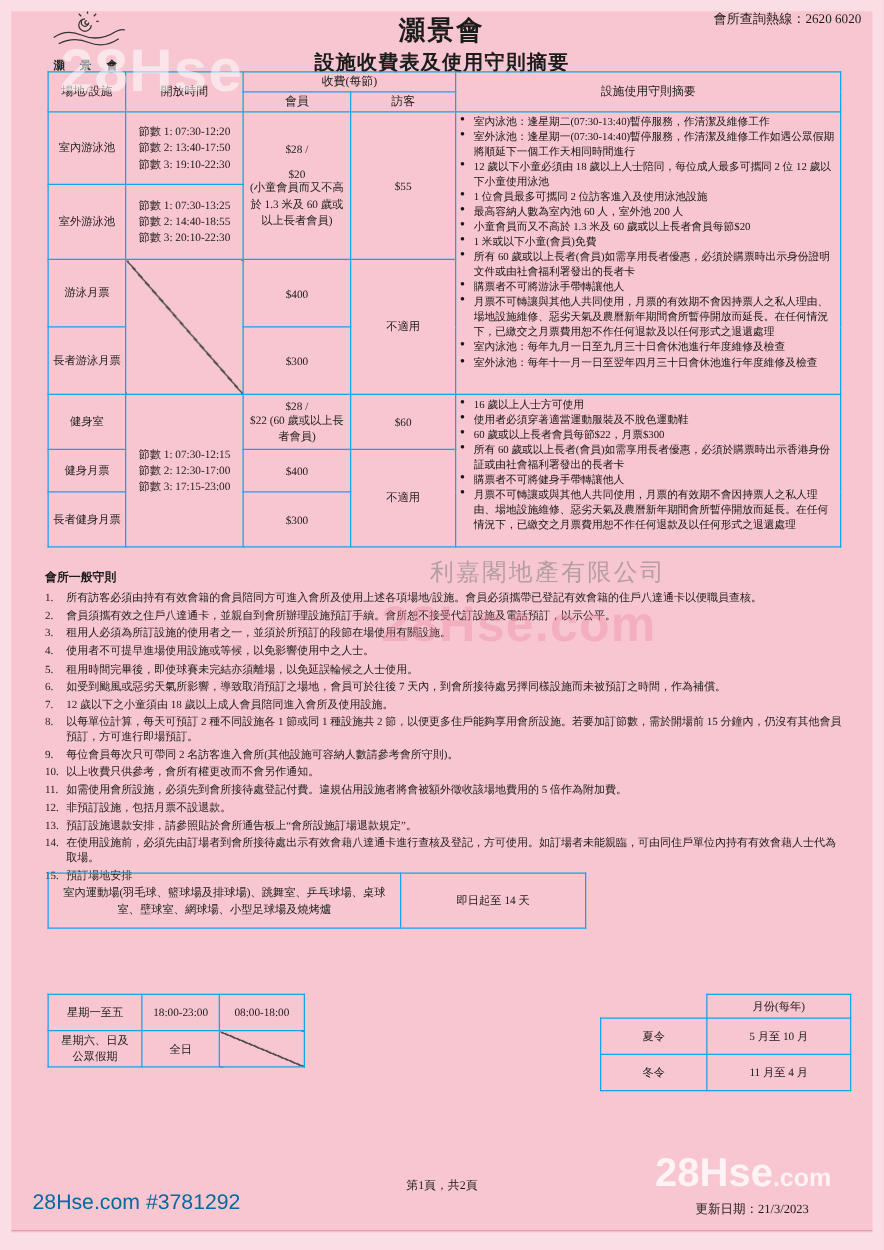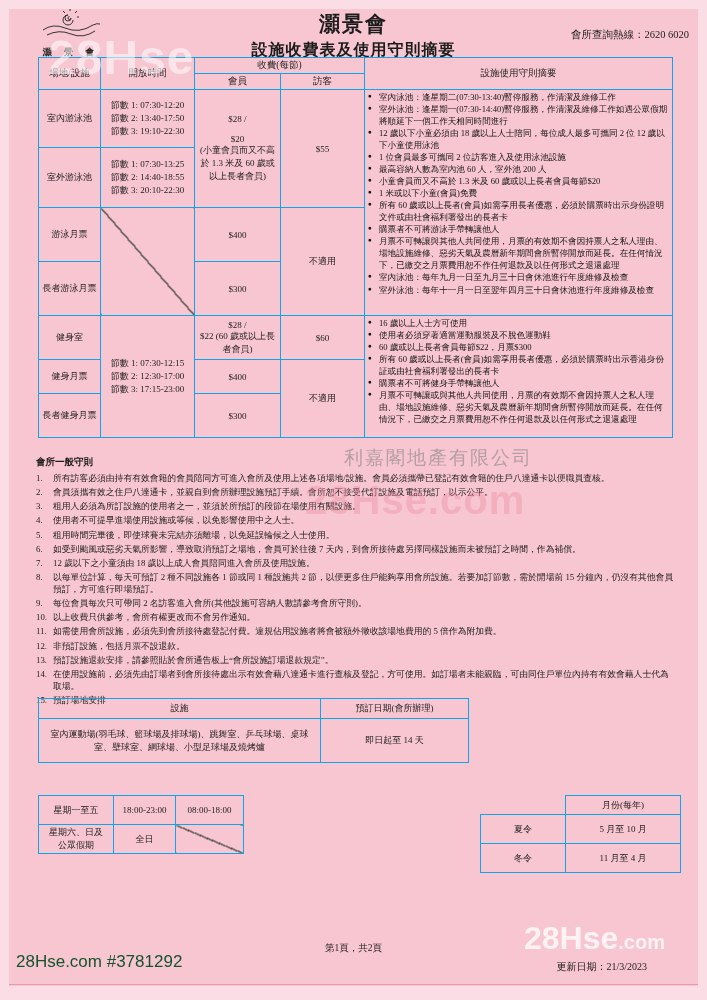--- a/index.html
+++ b/index.html
@@ -13,21 +13,21 @@
     content:""; position:absolute; inset:0;
     border:9px solid #fbdde5; pointer-events:none; z-index:5;
   }
   
   .logo { position:absolute; left:34px; top:8px; width:74px; text-align:center; }
   .logo svg { display:block; margin:0 auto; }
   .logo-text { font-size:9px; font-weight:bold; letter-spacing:5px; color:#222; white-space:nowrap; }
   .title-wrap { position:absolute; left:0; top:10px; width:100%; text-align:center; }
   .doc-title { font-size:21px; font-weight:bold; letter-spacing:2px; }
   .doc-subtitle { font-size:16px; font-weight:bold; letter-spacing:1px; margin-top:2px; }
-  .hotline { position:absolute; right:18px; top:28px; font-size:10.5px; }
+  .hotline { position:absolute; right:18px; top:8px; font-size:10.5px; }
   
   table { border-collapse:collapse; table-layout:fixed; }
   td, th { border:1px solid #0ea5e9; font-weight:normal; vertical-align:middle; }
   .preline { white-space:pre-line; }
   
   .fees { position:absolute; left:38px; top:57px; width:634px; }
   .fees td { font-size:9px; padding:1px 3px; }
   .fees .hdr { text-align:center; font-size:9.5px; }
   .venue-cell { text-align:center; font-size:9.5px; }
   .hours-cell { text-align:center; font-size:8.8px; }
@@ -64,21 +64,21 @@
   .updated { position:absolute; right:60px; top:960px; font-size:10px; }
   .bottom-line { position:absolute; left:6px; right:6px; top:984px; border-top:1.5px solid #e49cb0; }
   .bottom-strip { position:absolute; left:0; right:0; top:986px; height:14px; background:#fbdde5; }
   
   .wm { position:absolute; pointer-events:none; z-index:4; font-family:"Liberation Sans", sans-serif; }
   .wm-top { left:48px; top:30px; font-size:48px; font-weight:bold; color:rgba(255,255,255,0.55); letter-spacing:1px; }
   .wm-agency { left:344px; top:445px; font-size:19px; color:rgba(125,125,125,0.55); letter-spacing:2px; font-family:"Liberation Sans", sans-serif; }
   .wm-mid { left:305px; top:478px; font-size:40px; font-weight:bold; color:rgba(235,140,160,0.38); letter-spacing:1px; }
   .wm-br { right:42px; top:920px; font-size:32px; font-weight:bold; color:rgba(255,246,249,0.92); }
   .wm-br .dotcom { font-size:20px; }
-  .wm-bl { left:16px; top:952px; font-size:17px; color:#14532d; }
+  .wm-bl { left:26px; top:952px; font-size:17px; color:#0369a1; }
 </style>
 </head>
 <body>
 
 <div class="page">
 
   <div class="logo">
     <svg width="64" height="38" viewBox="0 0 64 38">
       <g fill="none" stroke="#333" stroke-width="1">
         <path d="M34 12 a5 5 0 1 1 -5 -5 a3 3 0 1 0 3 3 a1.5 1.5 0 1 1 -1.5 -1.5"></path>
@@ -254,24 +254,20 @@
         <span class="g-text">預訂場地安排</span>
       </div>
   </div>
 
   <table class="booking">
     <colgroup>
         <col style="width:282px">
         <col style="width:148px">
       </colgroup>
     <tbody>
-        <tr class="b-hdr">
-      <td>設施</td>
-      <td>預訂日期(會所辦理)</td>
-    </tr>
     <tr class="b-row">
       <td>室內運動場(羽毛球、籃球場及排球場)、跳舞室、乒乓球場、桌球室、壁球室、網球場、小型足球場及燒烤爐</td>
       <td>即日起至 14 天</td>
     </tr>
   </tbody>
     </table>
 
   <table class="busy">
     <colgroup>
         <col style="width:75px">

